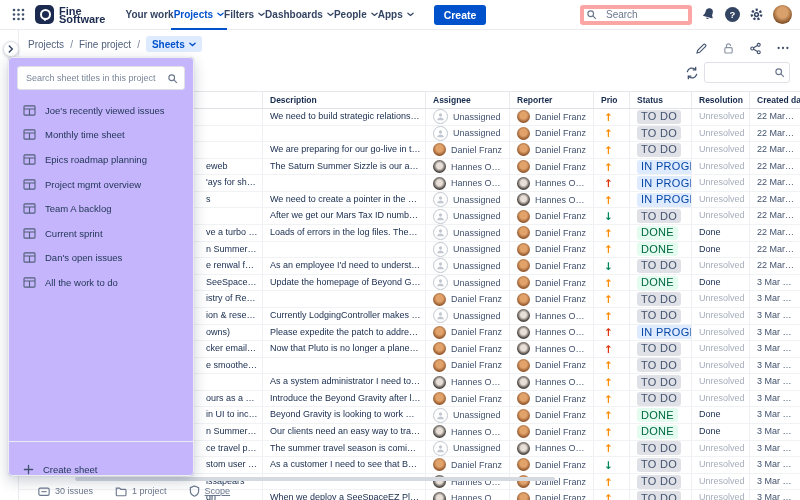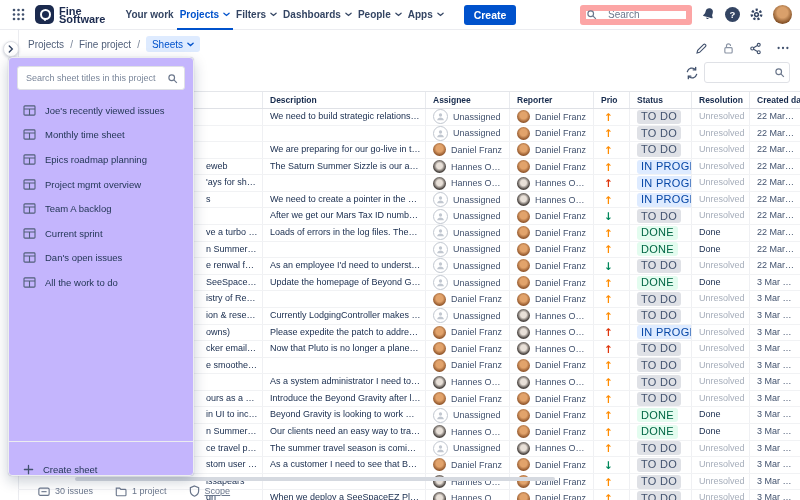--- a/index.html
+++ b/index.html
@@ -9,44 +9,44 @@
 
   
   .navbar{position:absolute;top:0;left:0;right:0;height:30px;display:flex;align-items:center;
           padding:0 8px 0 12px;border-bottom:1px solid #EBECF0;background:#fff;z-index:30;box-sizing:border-box}
   .apps-grid{margin-right:10px;cursor:pointer}
   .logo{display:flex;align-items:center;gap:5px;margin-right:20px;cursor:pointer}
   .logo-mark{width:19px;height:19px;border-radius:5px;background:#1B2A4E;position:relative}
   .logo-mark::before{content:"";position:absolute;left:5px;top:4px;width:7px;height:7px;border:2px solid #fff;border-radius:50%}
   .logo-mark::after{content:"";position:absolute;left:8.5px;top:13px;width:2.5px;height:2.5px;background:#fff;border-radius:50%}
   .logo-text{font-size:11px;font-weight:700;color:#1B2A4E;line-height:8px}
-  .nav{display:flex;gap:6px;align-items:center;height:30px}
+  .nav{display:flex;gap:0;align-items:center;height:30px}
   .nav-item{display:flex;gap:4px;align-items:center;font-size:10px;font-weight:600;color:#344563;height:30px;position:relative;cursor:pointer}
   .nav-item.active{color:var(--accent,#0052CC)}
   .nav-item.active::after{content:"";position:absolute;left:-3px;right:-3px;bottom:0;height:2px;background:var(--accent,#0052CC)}
   .create-btn{margin-left:20px;background:var(--accent,#0052CC);color:#fff;font-size:10.5px;font-weight:600;
               border:none;border-radius:3px;height:20px;padding:0 10px;cursor:pointer;font-family:inherit}
   .nav-right{margin-left:auto;display:flex;align-items:center;gap:9px}
   .top-search{position:relative;width:112px}
-  .top-search input{width:100%;height:20px;border:6px solid #fca5a5;border-radius:3px;font-size:10px;
+  .top-search input{width:100%;height:20px;border:4px solid #fca5a5;border-radius:3px;font-size:10px;
                     padding:0 6px 0 22px;color:#172B4D;box-sizing:border-box;font-family:inherit;outline:none}
   .top-search input::placeholder{color:#6B778C}
   .top-search .mag{position:absolute;left:6px;top:4.5px}
   .icon-btn{cursor:pointer;display:flex;align-items:center}
   .icon-circle{width:15px;height:15px;border-radius:50%;background:#344563;color:#fff;font-size:9.5px;font-weight:700;
                display:flex;align-items:center;justify-content:center;cursor:pointer}
   .avatar-top{width:19px;height:19px;border-radius:50%;cursor:pointer;
               background:radial-gradient(circle at 50% 40%,#D9A06B 0 35%,#7C4A21 75%)}
 
   
   .crumbs{position:absolute;top:30px;left:28px;height:28px;display:flex;align-items:center;gap:6px;font-size:10px;color:#505F79}
   .crumb{cursor:pointer}
   .crumb-sep{color:#7A869A}
   .crumb-chip{display:flex;align-items:center;gap:4px;background:#DEEBFF;color:var(--accent,#0052CC);
-              padding:2.5px 6px;border-radius:3px;font-weight:400;cursor:pointer}
+              padding:2.5px 6px;border-radius:3px;font-weight:700;cursor:pointer}
   .page-tools{position:absolute;top:41px;right:10px;display:flex;gap:14px;align-items:center;color:#42526E}
 
   
   .refresh{position:absolute;top:66px;left:685px;cursor:pointer;color:#42526E}
   .filter-search{position:absolute;top:62px;right:10px;width:86px;height:21px}
   .filter-search input{width:100%;height:100%;border:1px solid #DFE1E6;border-radius:3px;box-sizing:border-box;
                        padding:0 20px 0 6px;font-size:10px;font-family:inherit;outline:none}
   .filter-search .mag{position:absolute;right:5px;top:5px}
 
   

